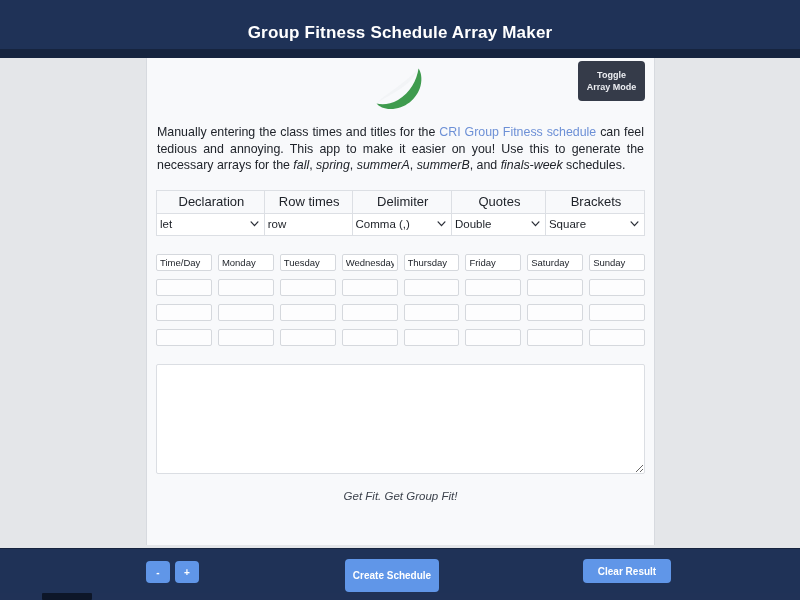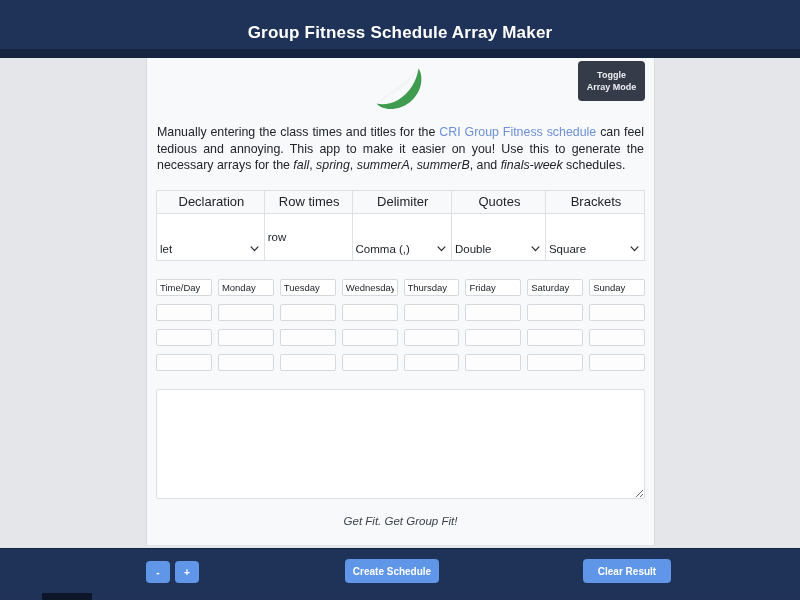--- a/index.html
+++ b/index.html
@@ -117,21 +117,21 @@
     border: none;
     outline: none;
     background: #ffffff;
     font-family: "Liberation Sans", sans-serif;
     font-size: 11.5px;
     color: #1b1f26;
     padding: 0 3px;
     -webkit-appearance: none;
     appearance: none;
   }
-  .sel-wrap { position: relative; margin-top: 25px; }
+  .sel-wrap { position: relative; }
   .sel-wrap .chev {
     position: absolute;
     right: 5px; top: 50%;
     transform: translateY(-50%);
     pointer-events: none;
     width: 9px; height: 6px;
   }
 
   
   .grid {
@@ -198,21 +198,21 @@
     border: none;
     border-radius: 4px;
     font-family: "Liberation Sans", sans-serif;
     font-size: 10px;
     font-weight: bold;
     height: 22px;
     cursor: pointer;
   }
   .btn-minus { left: 146px; width: 24px; }
   .btn-plus  { left: 175px; width: 24px; }
-  .btn-create { left: 345px; width: 94px; top: 10px; height: 24px; }
+  .btn-create { left: 345px; width: 94px; top: 10px; height: 33px; }
   .btn-clear  { left: 583px; width: 88px; top: 10px; height: 24px; }
 
   
   .h-scrollbar {
     position: absolute;
     left: 0; right: 0; bottom: 0;
     height: 7px;
     background: #203257;
   }
   .h-scrollbar .thumb {

